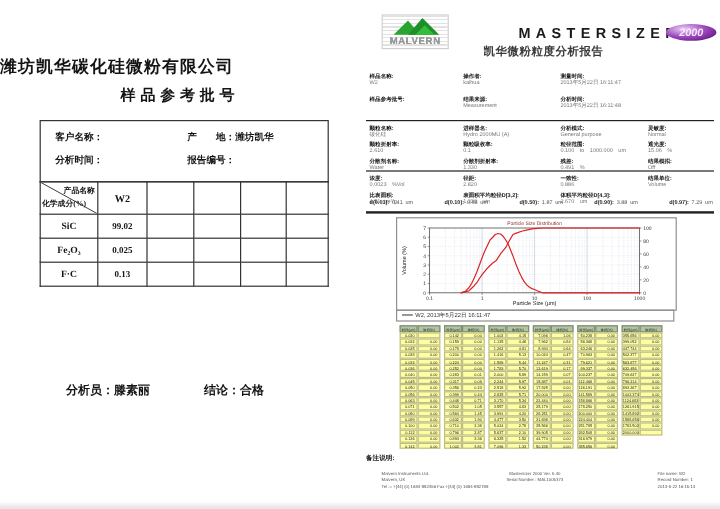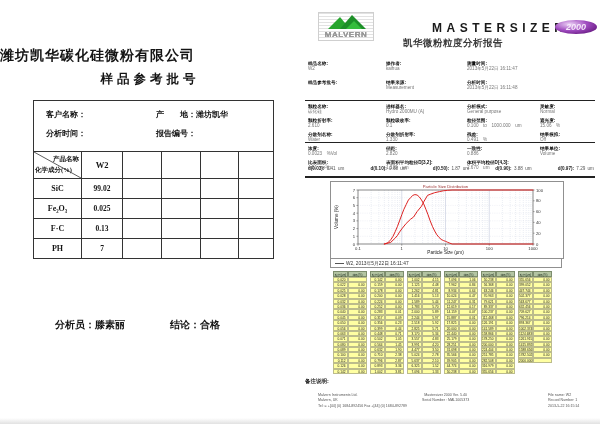--- a/index.html
+++ b/index.html
@@ -130,28 +130,20 @@
           <td class="chem-name">Fe₂O₃</td>
           <td class="chem-val">0.025</td>
           <td></td>
           <td></td>
           <td></td>
           <td></td>
         </tr>
         <tr>
           <td class="chem-name">F·C</td>
           <td class="chem-val">0.13</td>
-          <td></td>
-          <td></td>
-          <td></td>
-          <td></td>
-        </tr>
-        <tr>
-          <td class="chem-name">PH</td>
-          <td class="chem-val">7</td>
           <td></td>
           <td></td>
           <td></td>
           <td></td>
         </tr>
       </tbody>
   </table>
 
   <div class="lp-sign" style="top:318px;left:55px">
     <span>分析员：</span><span>滕素丽</span>

